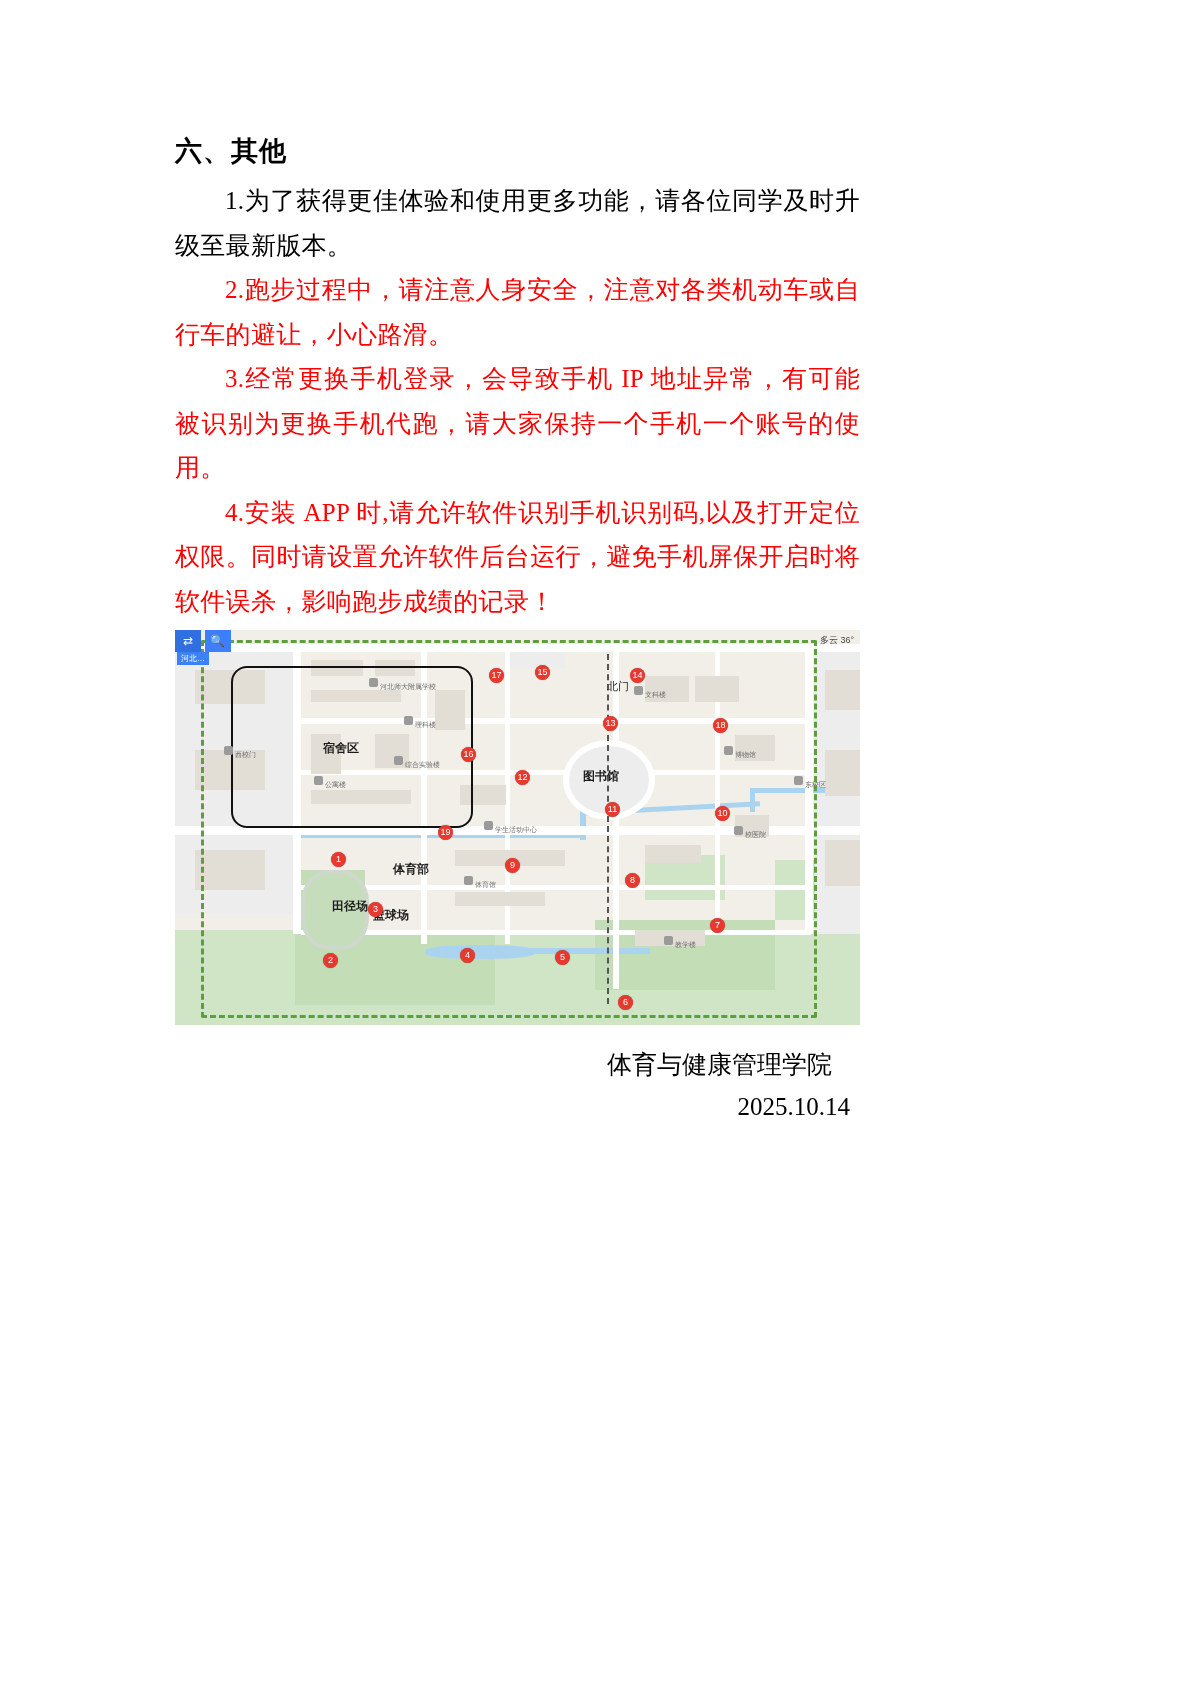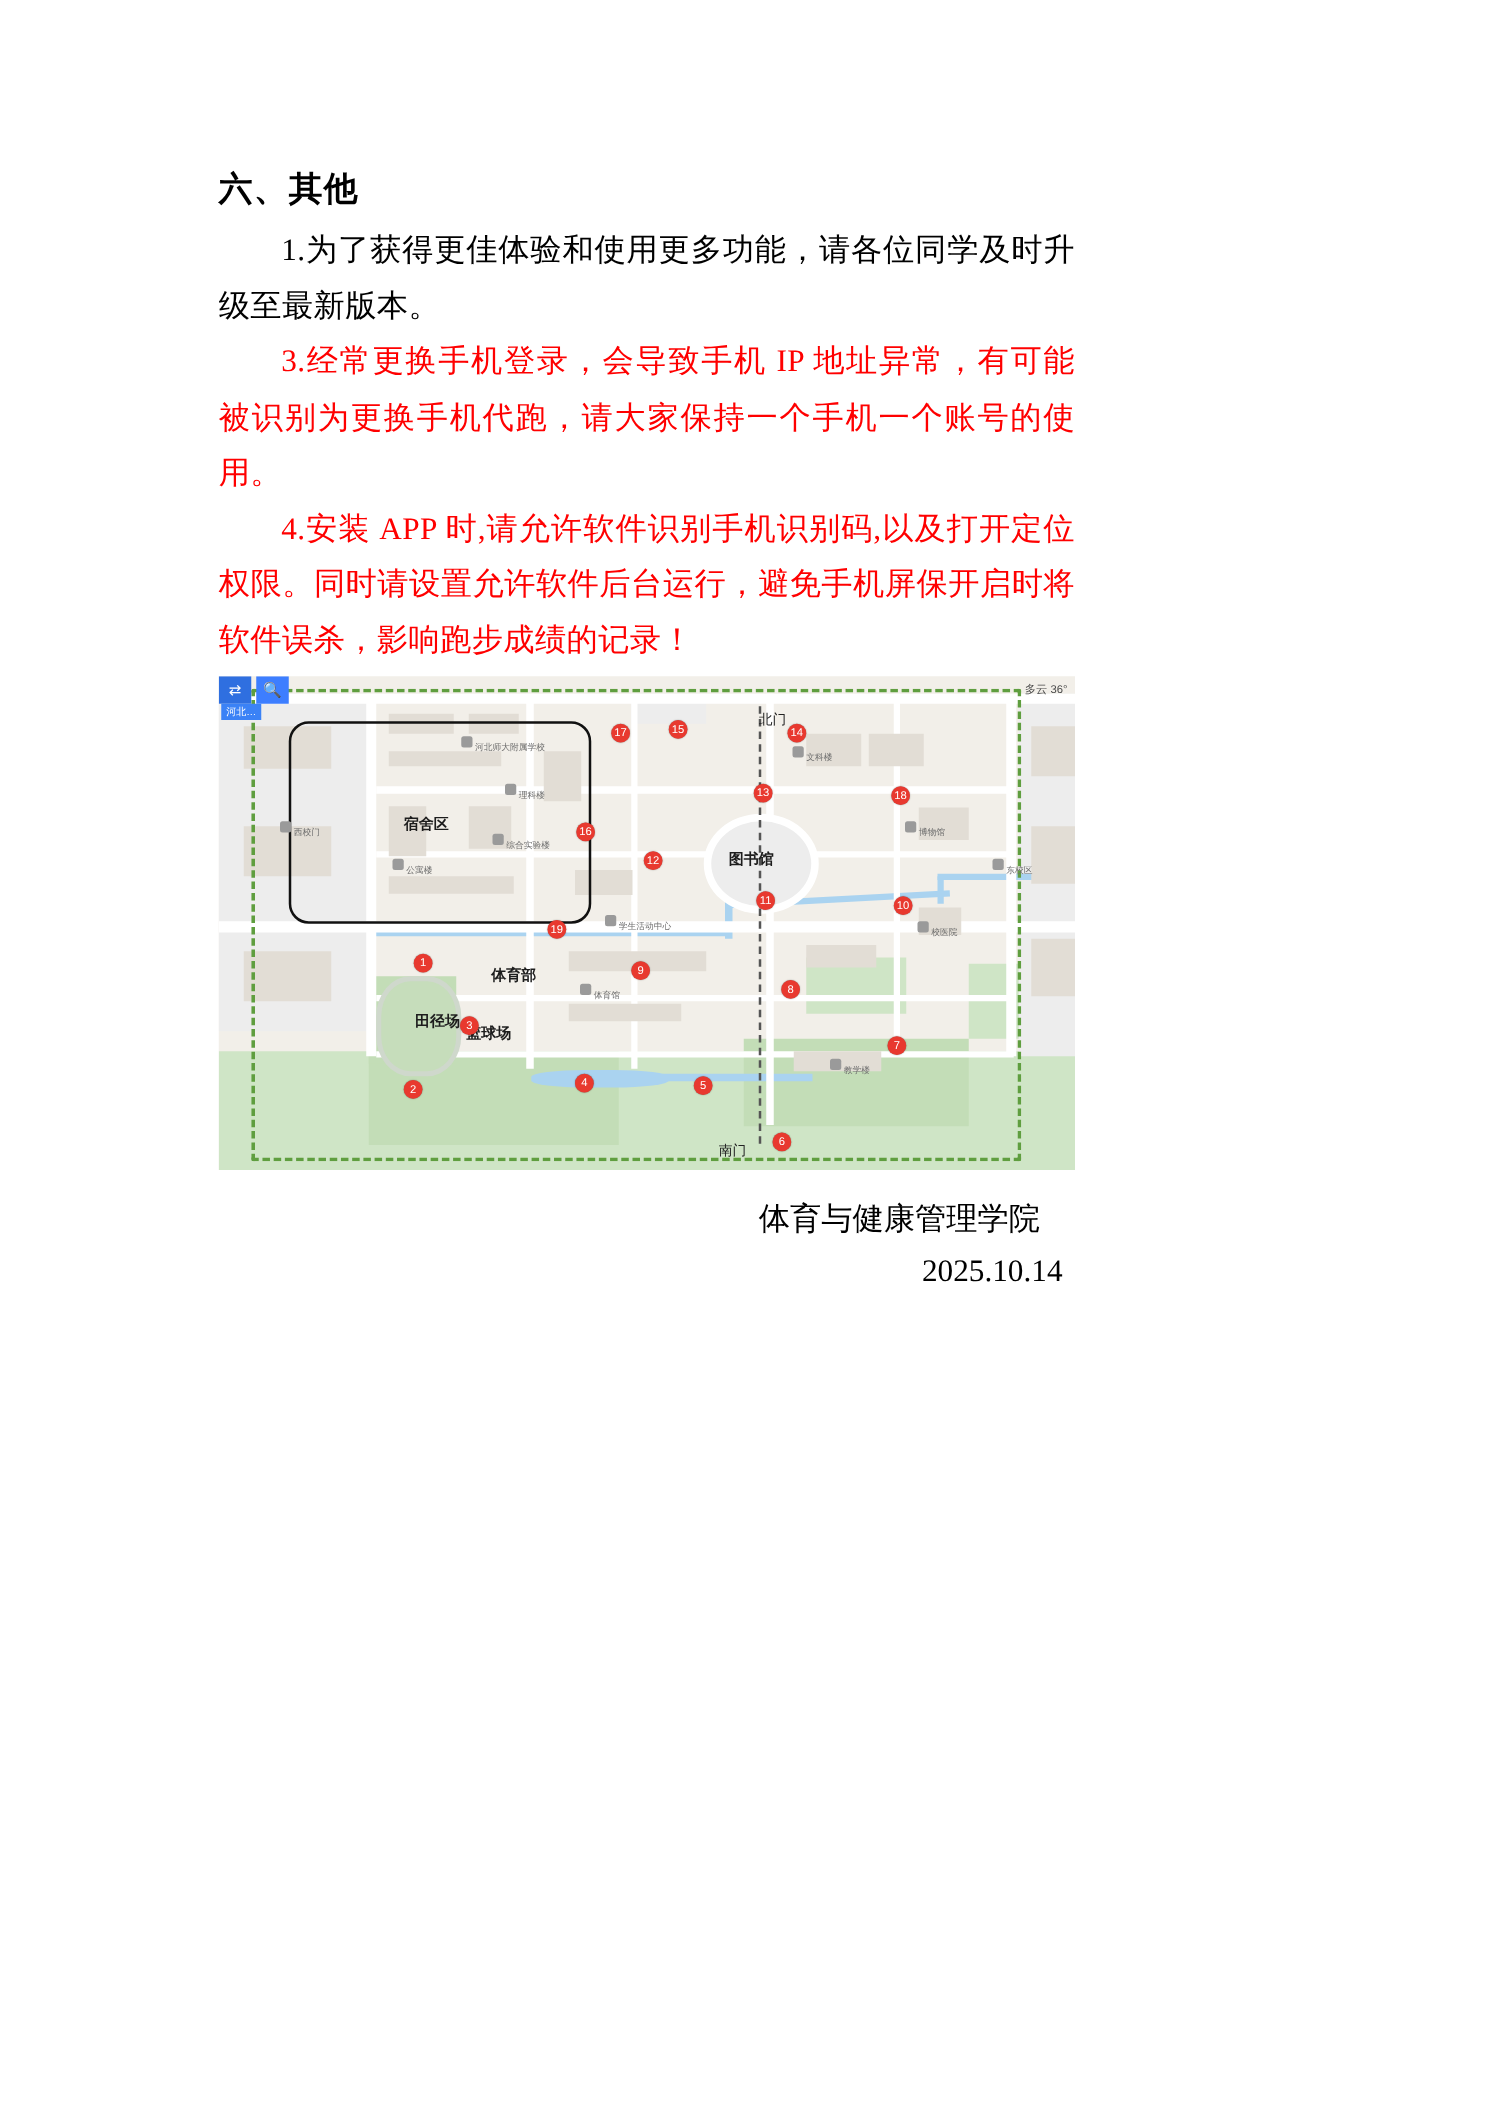--- a/index.html
+++ b/index.html
@@ -129,20 +129,21 @@
     color: #1d1d1d;
     font-family: "Liberation Sans", sans-serif;
     white-space: nowrap;
     font-weight: bold;
   }
   .gate-label {
     position: absolute;
     font-size: 11px;
     color: #222;
     font-family: Liberation Mono, monospace;
+    margin-top: 22px;
   }
   .map-topbar {
     position: absolute;
     left: 0; top: 0;
     display: flex;
     align-items: center;
     gap: 4px;
   }
   .map-btn {
     width: 26px;
@@ -189,20 +190,23 @@
 <body>
 
 <div class="page">
 
   <h1 class="heading">六、其他</h1>
 
   <p class="para">
     <span class="num-black">1.</span><span>为了获得更佳体验和使用更多功能，请各位同学及时升级至最新版本。</span>
   </p>
 
+  <p class="para red">
+    <span class="num-red">2.</span><span>跑步过程中，请注意人身安全，注意对各类机动车或自行车的避让，小心路滑。</span>
+  </p>
 
   <p class="para red">
     <span class="num-red">3.</span><span>经常更换手机登录，会导致手机 IP 地址异常，有可能被识别为更换手机代跑，请大家保持一个手机一个账号的使用。</span>
   </p>
 
   <p class="para red">
     <span class="num-red">4.</span><span>安装 APP 时,请允许软件识别手机识别码,以及打开定位权限。同时请设置允许软件后台运行，避免手机屏保开启时将软件误杀，影响跑步成绩的记录！</span>
   </p>
 
 

